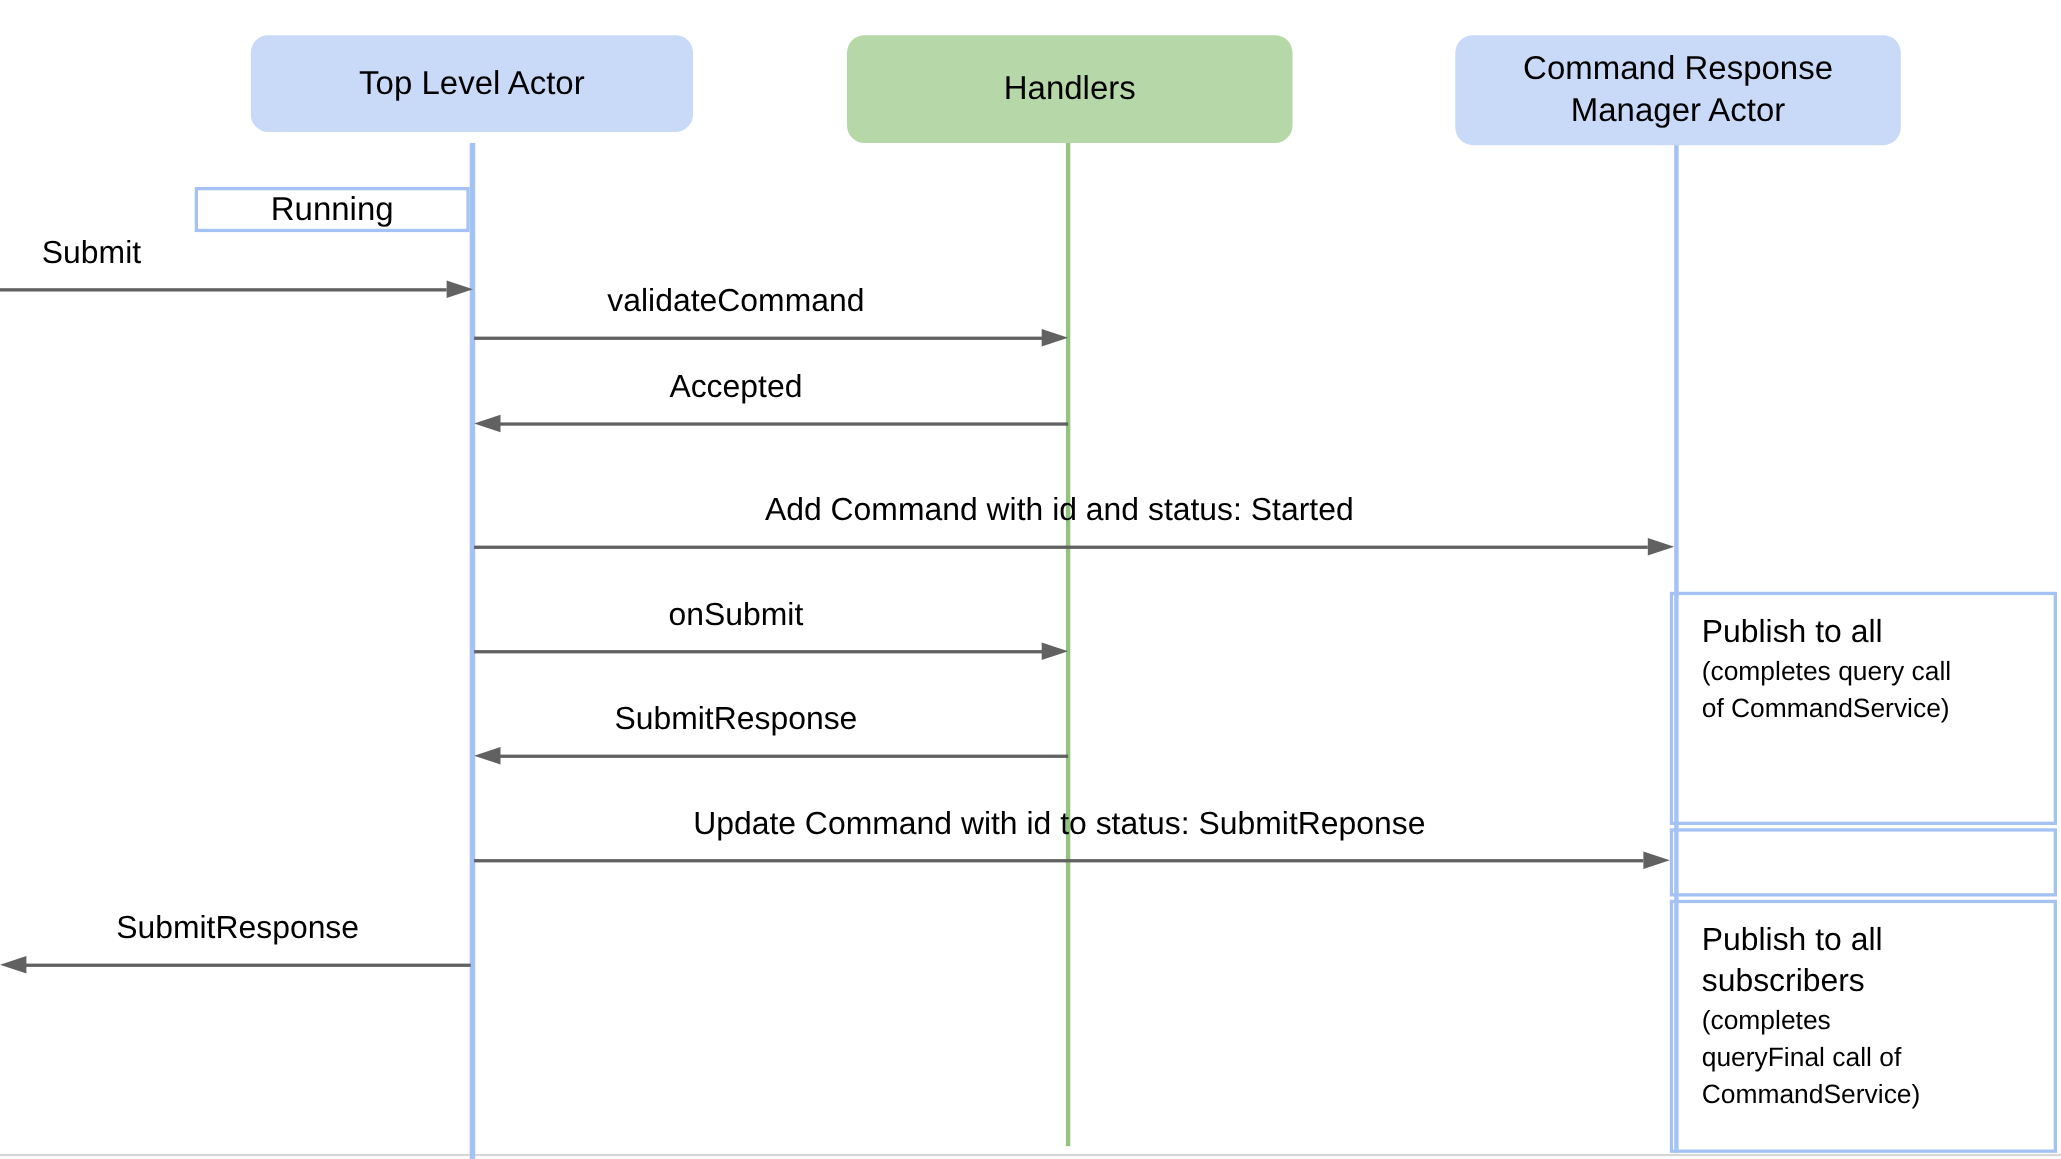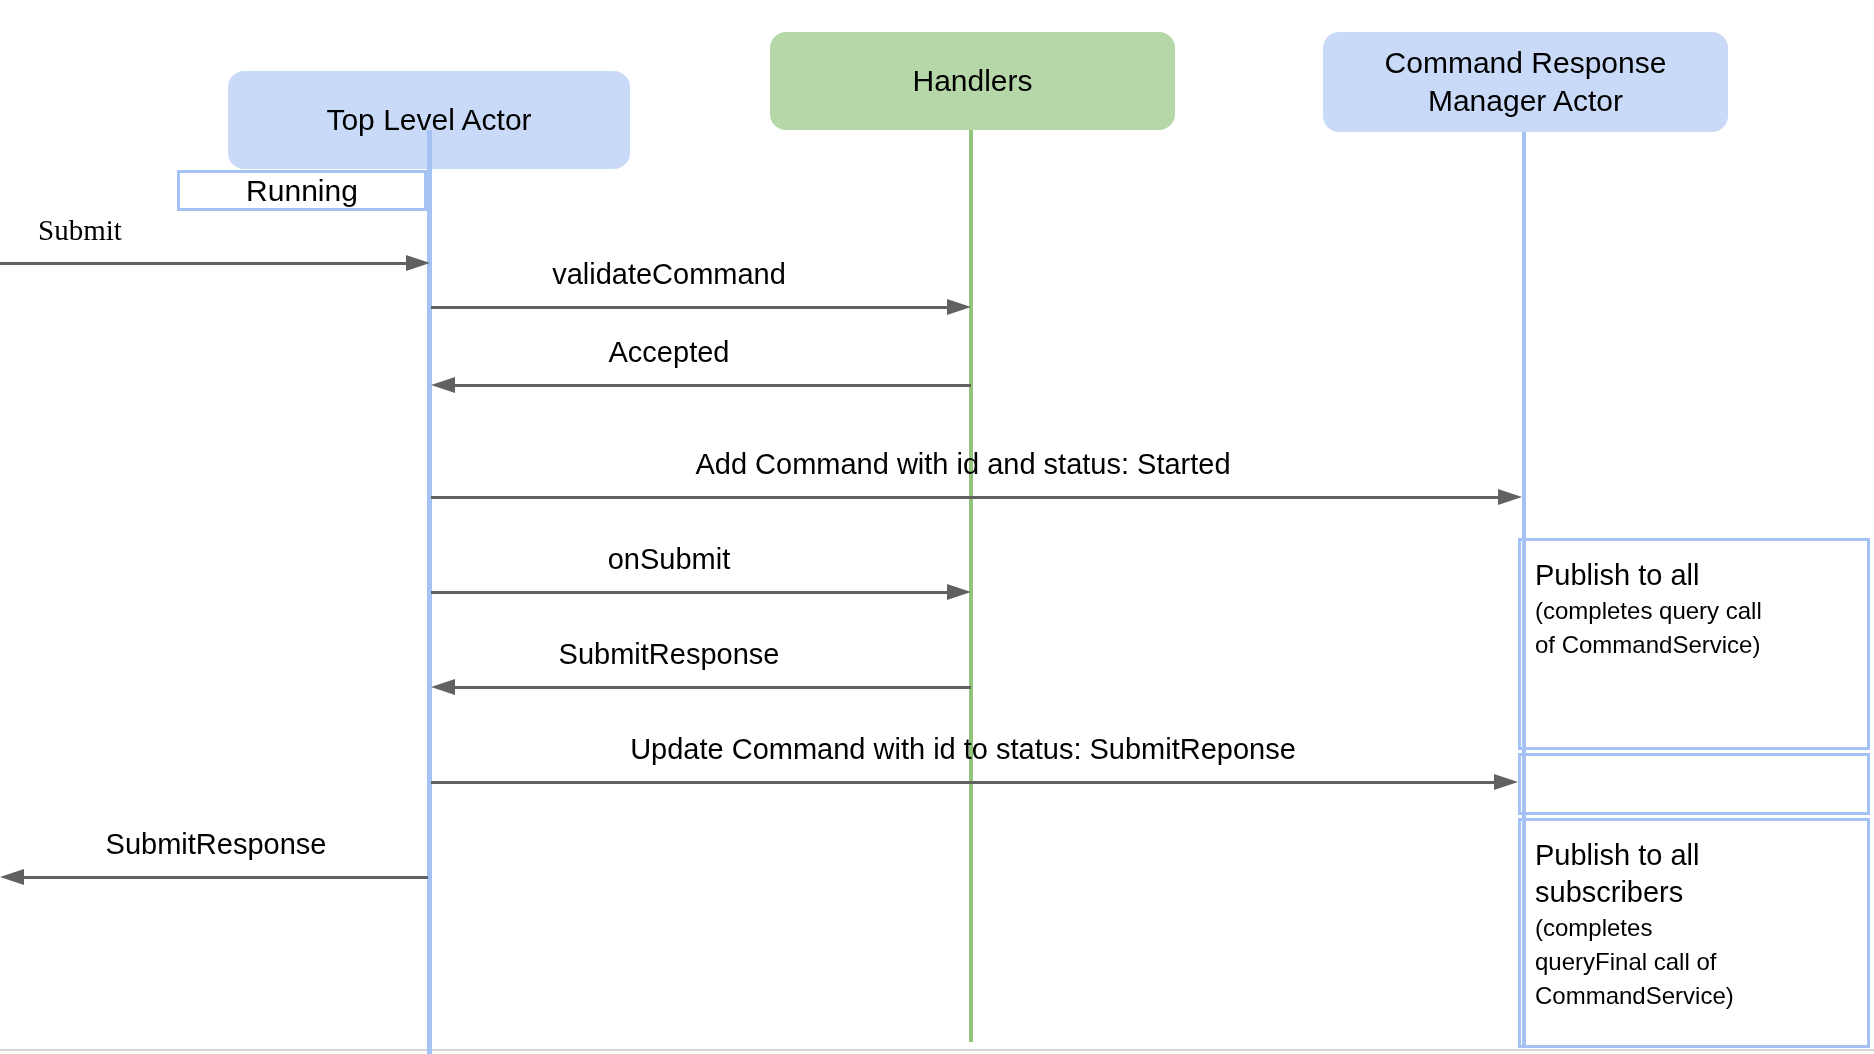--- a/index.html
+++ b/index.html
@@ -13,21 +13,21 @@
   .lifeline-tla      { left:427px; top:130px; width:5px; height:924px; background:#a4c2f4; }
   .lifeline-handlers { left:969px; top:130px; width:4px; height:912px; background:#93c47d; }
   .lifeline-crm      { left:1522px; top:132px; width:4px; height:916px; background:#a4c2f4; }
 
   
   .actor-box {
     position:absolute; z-index:2; border-radius:16px;
     display:flex; align-items:center; justify-content:center;
     font-size:30px; text-align:center; line-height:38px;
   }
-  .actor-tla      { left:228px;  top:32px; width:402px; height:98px;  background:#c9daf8;margin-top:39px; }
+  .actor-tla      { left:228px;  top:32px; width:402px; height:88px;  background:#c9daf8; }
   .actor-handlers { left:770px;  top:32px; width:405px; height:98px;  background:#b6d7a8; }
   .actor-crm      { left:1323px; top:32px; width:405px; height:100px; background:#c9daf8; }
 
   
   .running-box {
     position:absolute; z-index:2; left:177px; top:170px; width:244px; height:35px;
     background:#ffffff; border:3px solid #a4c2f4;
     display:flex; align-items:center; justify-content:center;
     font-size:30px;
   }
@@ -36,21 +36,21 @@
   .msg-line { position:absolute; z-index:4; height:3px; background:#616161; }
   .msg-head { position:absolute; z-index:4; width:0; height:0;
               border-top:8px solid transparent; border-bottom:8px solid transparent; }
   .head-right { border-left:24px solid #616161; }
   .head-left  { border-right:24px solid #616161; }
   .msg-label { position:absolute; z-index:4; font-size:29px; white-space:nowrap; }
   .msg-label.centered { text-align:center; }
 
   .m1-line  { left:0px;    top:262px; width:406px; }
   .m1-head  { left:406px;  top:255px; }
-  .m1-label { left:38px;   top:214px;font-family:Liberation Serif, serif; }
+  .m1-label { left:38px;   top:214px; }
 
   .m2-line  { left:431px;  top:306px; width:518px; }
   .m2-head  { left:947px;  top:299px; }
   .m2-label { left:429px;  top:258px; width:480px; }
 
   .m3-head  { left:431px;  top:377px; }
   .m3-line  { left:453px;  top:384px; width:518px; }
   .m3-label { left:429px;  top:336px; width:480px; }
 
   .m4-line  { left:431px;  top:496px; width:1067px; }
@@ -69,21 +69,21 @@
   .m7-head  { left:1494px; top:774px; }
   .m7-label { left:429px;  top:733px; width:1068px; }
 
   .m8-head  { left:0px;    top:869px; }
   .m8-line  { left:22px;   top:876px; width:406px; }
   .m8-label { left:0px;    top:828px; width:432px; }
 
   
   .note-box {
     position:absolute; z-index:2; background:#ffffff; border:3px solid #a4c2f4;
-    padding:16px 8px 0 14px; box-sizing:border-box;
+    padding:16px 8px 0 26px; box-sizing:border-box;
   }
   .note-1   { left:1518px; top:538px; width:352px; height:212px; }
   .note-mid { left:1518px; top:753px; width:352px; height:62px; padding:0; }
   .note-2   { left:1518px; top:818px; width:352px; height:230px; }
   .note-main { font-size:29px; line-height:37px; }
   .note-sub  { font-size:24px; line-height:34px; }
 
   .bottom-line { position:absolute; z-index:1; left:0; top:1049px; width:1874px; height:2px; background:#d6d6d6; }
 </style>
 </head>

